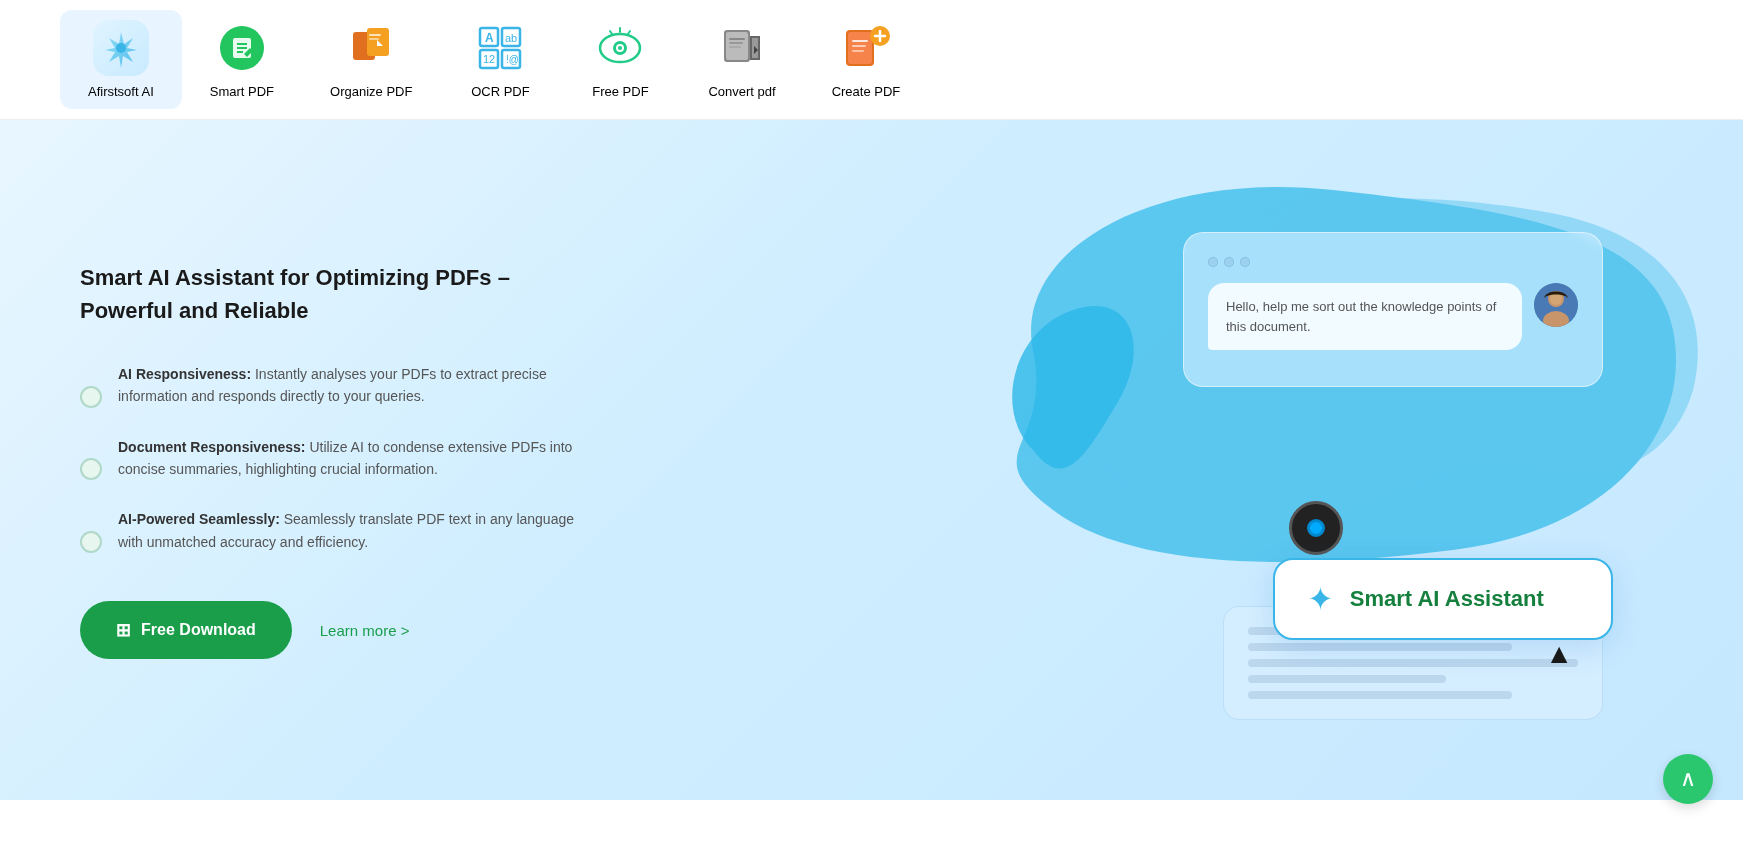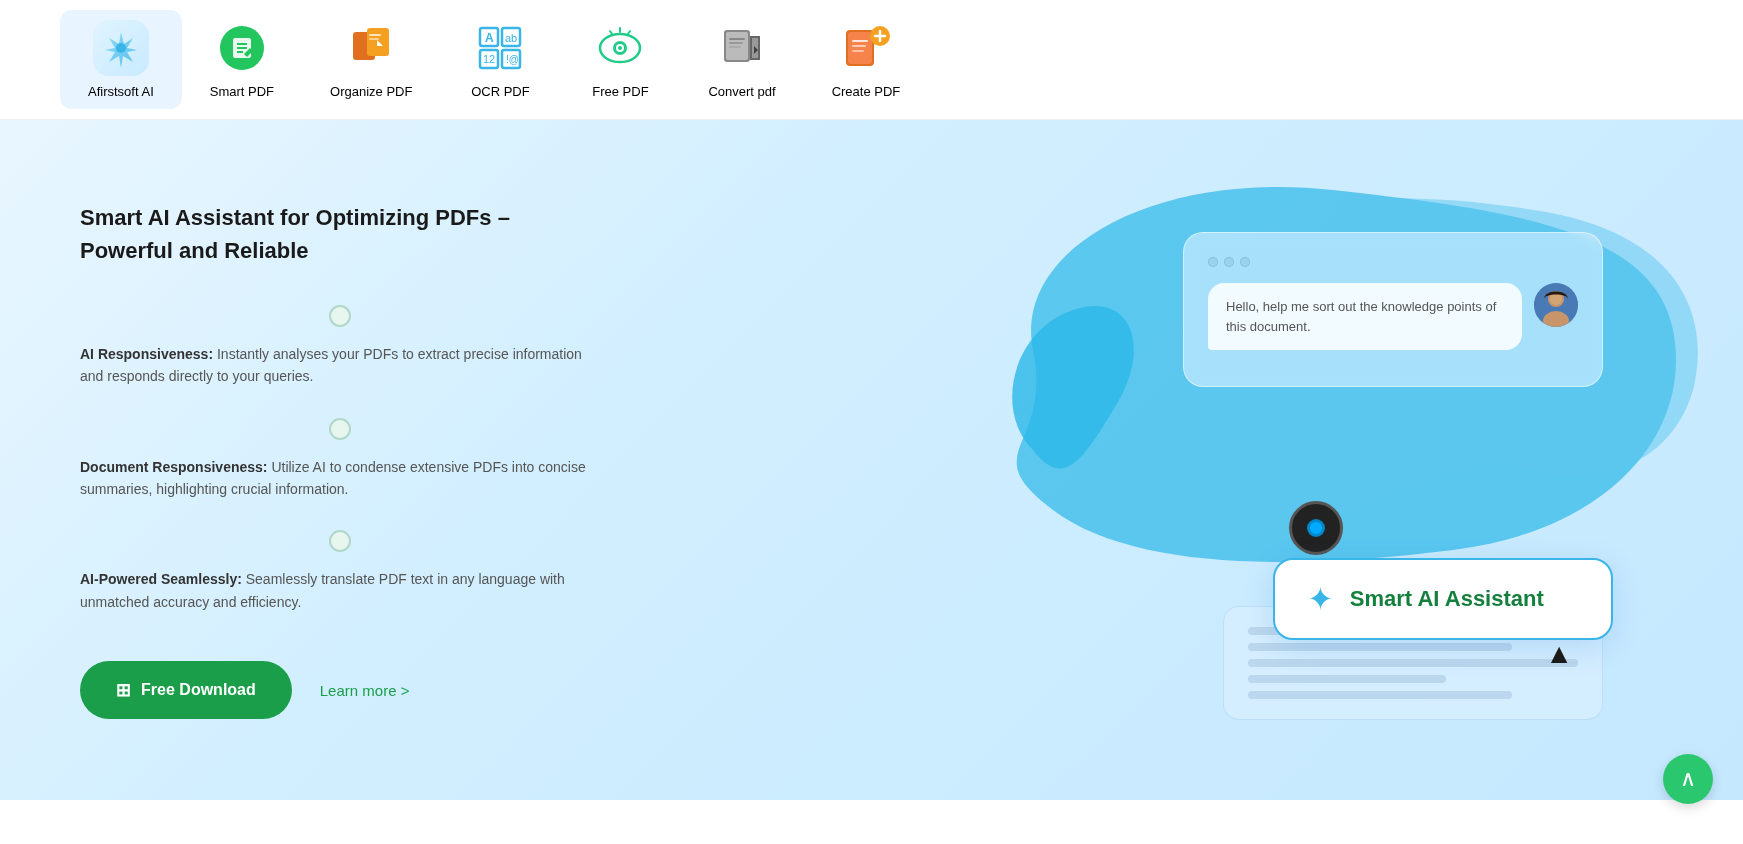--- a/index.html
+++ b/index.html
@@ -61,24 +61,23 @@
       color: #1a1a1a;
       line-height: 1.5;
       margin-bottom: 36px;
     }
     .feature-list {
       list-style: none;
       margin-bottom: 48px;
     }
     .feature-item {
       display: flex;
-      align-items: center;
+      align-items: flex-end;
       gap: 16px;
       margin-bottom: 28px;
-      flex-direction: column;
     }
     .feature-dot {
       width: 22px;
       height: 22px;
       border-radius: 50%;
       border: 2px solid #b0d8c8;
       background: #e8f6f0;
       flex-shrink: 0;
       margin-top: 2px;
     }

